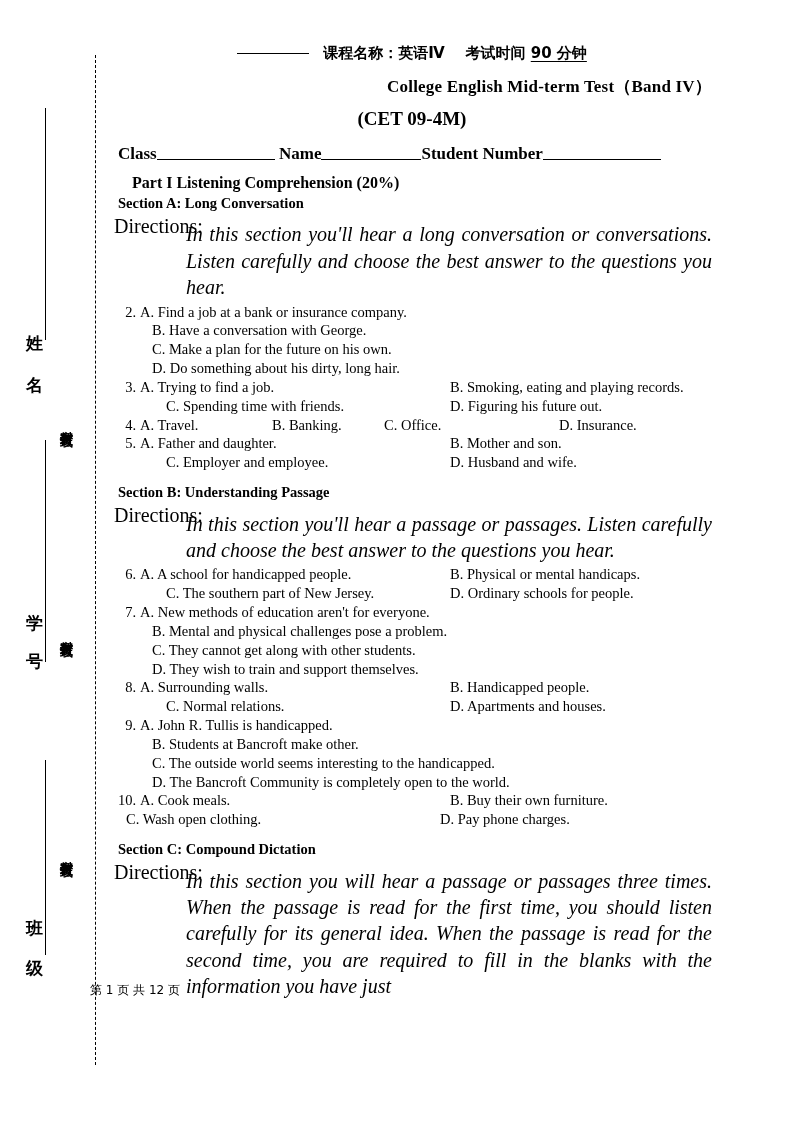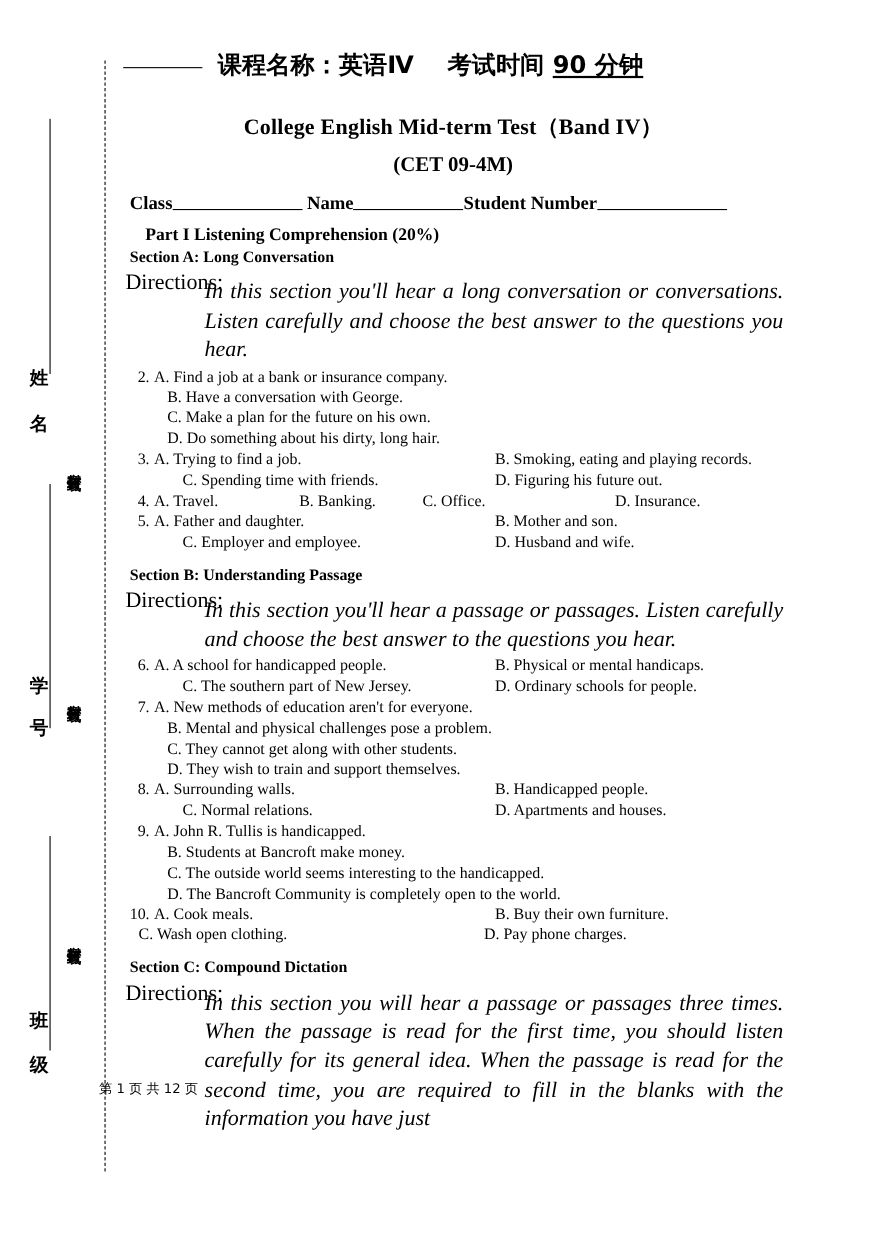--- a/index.html
+++ b/index.html
@@ -68,39 +68,39 @@
     font-weight: bold;
     font-size: 19.5px;
     text-align: center;
     letter-spacing: 0px;
     white-space: nowrap;
     margin: 0 0 6px -10px;
   }
   .subline-cn {
     font-family: "DejaVu Sans", sans-serif;
     font-weight: bold;
-    font-size: 22px;
-    text-align: left;
+    font-size: 15px;
+    text-align: center;
     margin: 0 0 4px 0;
     white-space: nowrap;
   }
   .blank-rule {
     display: inline-block;
     width: 72px;
     border-bottom: 1.4px solid #000;
     vertical-align: 4px;
     margin-right: 14px;
   }
   .u-line { text-decoration: underline; text-underline-offset: 3px; }
 
   .title-en {
     font-weight: bold;
-    font-size: 20px;
-    text-align: center;
-    margin: 28px 0 2px 0;
+    font-size: 17px;
+    text-align: right;
+    margin: 12px 0 2px 0;
     letter-spacing: 0.2px;
   }
   .title-en2 {
     font-weight: bold;
     font-size: 19px;
     text-align: center;
     margin: 10px 0 4px 0;
   }
 
   .idline {
@@ -258,21 +258,21 @@
       <span class="stack">D. They wish to train and support themselves.</span>
     </div>
 
     <div class="q cols2">
       <span class="opt-row"><span class="num">8.</span><span class="colL">A. Surrounding walls.</span><span class="colR">B. Handicapped people.</span></span>
       <span class="opt-row"><span class="num"></span><span class="colL indent" style="width:284px;">C. Normal relations.</span><span class="colR">D. Apartments and houses.</span></span>
     </div>
 
     <div class="q">
       <span class="num">9.</span><span>A. John R. Tullis is handicapped.</span>
-      <span class="stack">B. Students at Bancroft make money.</span>
+      <span class="stack">B. Students at Bancroft make other.</span>
       <span class="stack">C. The outside world seems interesting to the handicapped.</span>
       <span class="stack">D. The Bancroft Community is completely open to the world.</span>
     </div>
 
     <div class="q cols2">
       <span class="opt-row"><span class="num">10.</span><span class="colL">A. Cook meals.</span><span class="colR">B. Buy their own furniture.</span></span>
       <span class="opt-row"><span class="num" style="width:8px;"></span><span class="colL" style="width:314px;">C. Wash open clothing.</span><span class="colR">D. Pay phone charges.</span></span>
     </div>
 
     <div class="spacer-sm"></div>

